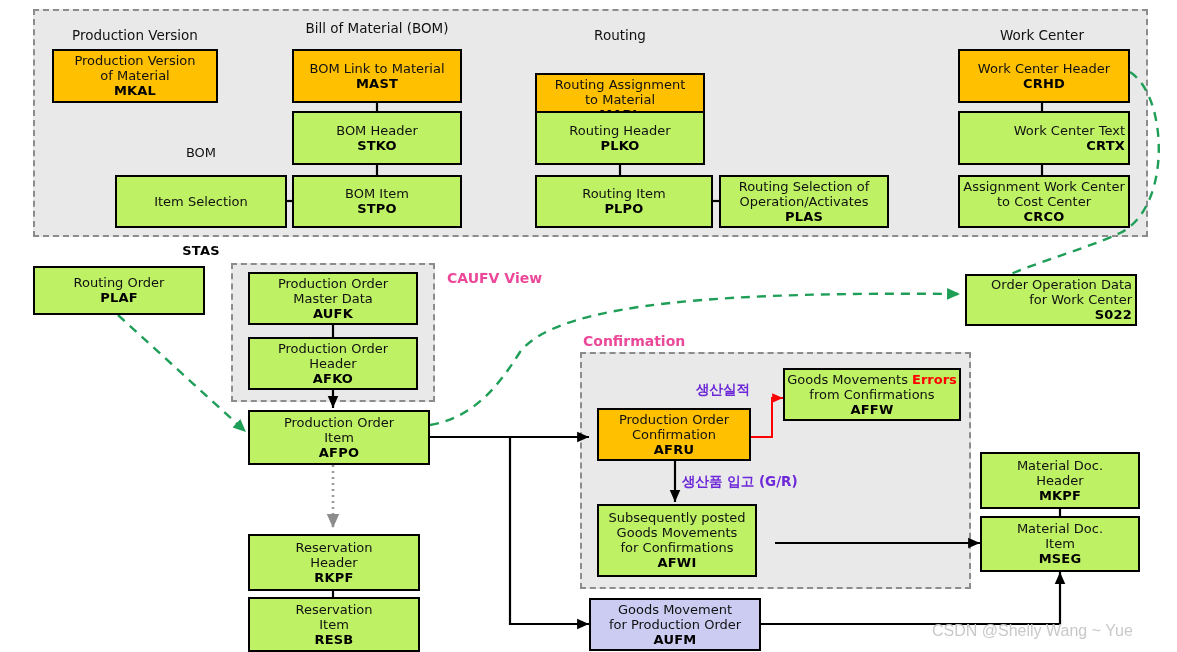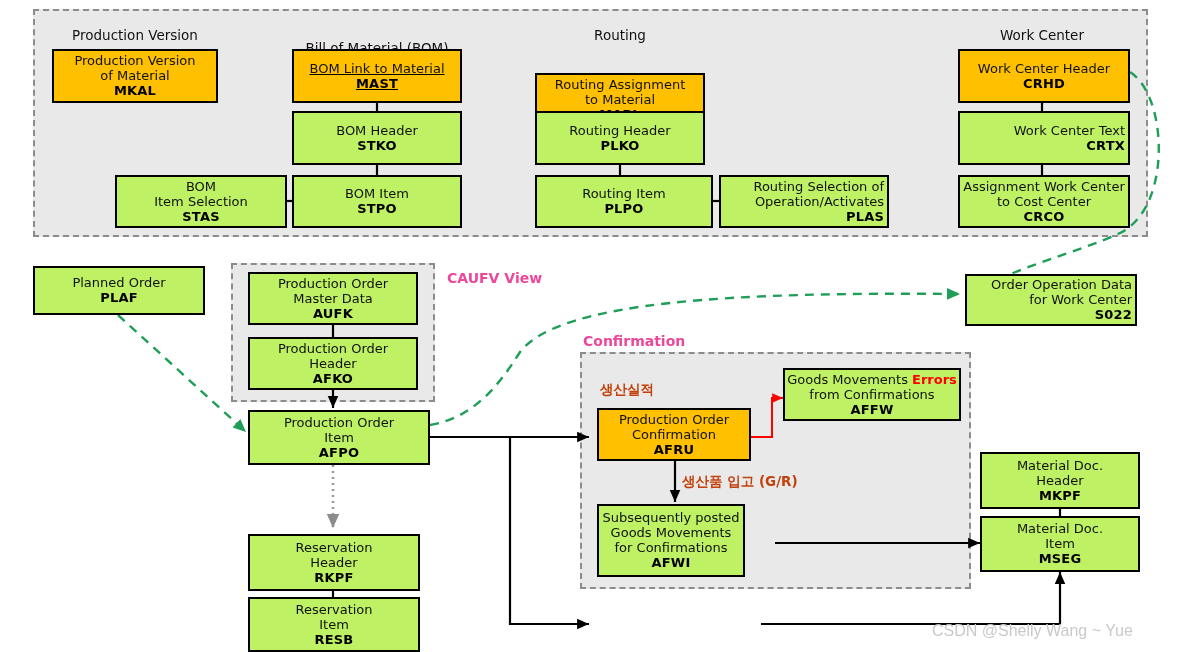--- a/index.html
+++ b/index.html
@@ -61,23 +61,23 @@
     color: #ec4899;
     z-index: 7;
     white-space: nowrap;
   }
 
   
   .anno {
     position: absolute;
     font-size: 13.5px;
     font-weight: bold;
-    color: #c2410c;
+    color: #6d28d9;
     z-index: 7;
-    text-align: left;
+    text-align: right;
     white-space: nowrap;
   }
 
   
   .box {
     position: absolute;
     box-sizing: border-box;
     border: 2px solid #000000;
     background: #bef264;
     display: flex;
@@ -178,45 +178,45 @@
     <line x1="675" y1="461" x2="675" y2="502" stroke="#000" stroke-width="2.2" marker-end="url(#arrK)"></line>
 
     <path d="M775,543 L980,543" fill="none" stroke="#000" stroke-width="2.2" marker-end="url(#arrK)"></path>
 
     <line x1="1060" y1="509" x2="1060" y2="516" stroke="#000" stroke-width="2.2"></line>
 
     <path d="M761,624 L1060,624 L1060,572" fill="none" stroke="#000" stroke-width="2.2" marker-end="url(#arrK)"></path>
   </svg>
 
   <div class="grp-title" style="left:55px; top:27px; width:160px;">Production Version</div>
-  <div class="grp-title" style="left:297px; top:20px; width:160px;margin-top:20px;">Bill of Material (BOM)</div>
+  <div class="grp-title" style="left:297px; top:20px; width:160px;">Bill of Material (BOM)</div>
   <div class="grp-title" style="left:540px; top:27px; width:160px;">Routing</div>
   <div class="grp-title" style="left:962px; top:27px; width:160px;">Work Center</div>
 
   <div class="section-label" style="left:447px; top:270px;">CAUFV View</div>
   <div class="section-label" style="left:583px; top:333px;">Confirmation</div>
 
   <div class="anno" style="left:600px; top:381px; width:150px;">생산실적</div>
   <div class="anno" style="left:682px; top:473px;">생산품 입고 (G/R)</div>
 
   <div class="box yellow" style="left:52px; top:49px; width:166px; height:54px;">
     <div class="ln">Production Version</div>
     <div class="ln">of Material</div>
     <div class="tbl">MKAL</div>
   </div>
 
-  <div class="box yellow" style="left:292px; top:49px; width:170px; height:54px;text-decoration:underline;">
+  <div class="box yellow" style="left:292px; top:49px; width:170px; height:54px;">
     <div class="ln">BOM Link to Material</div>
     <div class="tbl">MAST</div>
   </div>
   <div class="box" style="left:292px; top:111px; width:170px; height:54px;">
     <div class="ln">BOM Header</div>
     <div class="tbl">STKO</div>
   </div>
-  <div class="box" style="left:115px; top:175px; width:172px; height:53px;">
+  <div class="box" style="left:115px; top:175px; width:172px; height:53px;gap:34px;">
     <div class="ln">BOM</div>
     <div class="ln">Item Selection</div>
     <div class="tbl">STAS</div>
   </div>
   <div class="box" style="left:292px; top:175px; width:170px; height:53px;">
     <div class="ln">BOM Item</div>
     <div class="tbl">STPO</div>
   </div>
 
   <div class="box yellow" style="left:535px; top:49px; width:170px; height:54px;margin-top:24px;">
@@ -225,42 +225,42 @@
     <div class="tbl">MAPL</div>
   </div>
   <div class="box" style="left:535px; top:111px; width:170px; height:54px;">
     <div class="ln">Routing Header</div>
     <div class="tbl">PLKO</div>
   </div>
   <div class="box" style="left:535px; top:175px; width:178px; height:53px;">
     <div class="ln">Routing Item</div>
     <div class="tbl">PLPO</div>
   </div>
-  <div class="box" style="left:719px; top:175px; width:170px; height:53px;align-items:flex-end;">
+  <div class="box" style="left:719px; top:175px; width:170px; height:53px;">
     <div class="ln">Routing Selection of</div>
     <div class="ln">Operation/Activates</div>
     <div class="tbl">PLAS</div>
   </div>
 
   <div class="box yellow" style="left:958px; top:49px; width:172px; height:54px;">
     <div class="ln">Work Center Header</div>
     <div class="tbl">CRHD</div>
   </div>
   <div class="box" style="left:958px; top:111px; width:172px; height:54px;align-items:flex-end;">
     <div class="ln">Work Center Text</div>
     <div class="tbl">CRTX</div>
   </div>
   <div class="box" style="left:958px; top:175px; width:172px; height:53px;">
     <div class="ln">Assignment Work Center</div>
     <div class="ln">to Cost Center</div>
     <div class="tbl">CRCO</div>
   </div>
 
   <div class="box" style="left:33px; top:266px; width:172px; height:49px;">
-    <div class="ln">Planned Order</div>
+    <div class="ln">Routing Order</div>
     <div class="tbl">PLAF</div>
   </div>
 
   <div class="box" style="left:248px; top:272px; width:170px; height:53px;">
     <div class="ln">Production Order</div>
     <div class="ln">Master Data</div>
     <div class="tbl">AUFK</div>
   </div>
   <div class="box" style="left:248px; top:337px; width:170px; height:53px;">
     <div class="ln">Production Order</div>
@@ -286,21 +286,21 @@
   </div>
 
   <div class="box" style="left:783px; top:368px; width:178px; height:53px;">
     <div class="ln">
       <span>Goods Movements </span><span class="err">Errors</span>
     </div>
     <div class="ln">from Confirmations</div>
     <div class="tbl">AFFW</div>
   </div>
 
-  <div class="box" style="left:597px; top:504px; width:148px; height:73px;">
+  <div class="box" style="left:597px; top:504px; width:160px; height:73px;">
     <div class="ln">Subsequently posted</div>
     <div class="ln">Goods Movements</div>
     <div class="ln">for Confirmations</div>
     <div class="tbl">AFWI</div>
   </div>
 
   <div class="box" style="left:248px; top:534px; width:172px; height:57px;">
     <div class="ln">Reservation</div>
     <div class="ln">Header</div>
     <div class="tbl">RKPF</div>
@@ -315,16 +315,21 @@
     <div class="ln">Material Doc.</div>
     <div class="ln">Header</div>
     <div class="tbl">MKPF</div>
   </div>
   <div class="box" style="left:980px; top:516px; width:160px; height:56px;">
     <div class="ln">Material Doc.</div>
     <div class="ln">Item</div>
     <div class="tbl">MSEG</div>
   </div>
 
+  <div class="box lilac" style="left:589px; top:598px; width:172px; height:53px;">
+    <div class="ln">Goods Movement</div>
+    <div class="ln">for Production Order</div>
+    <div class="tbl">AUFM</div>
+  </div>
 
   <div class="watermark" style="left:932px; top:622px;">CSDN @Shelly Wang ~ Yue</div>
 
 </div>
 
 </body></html>

